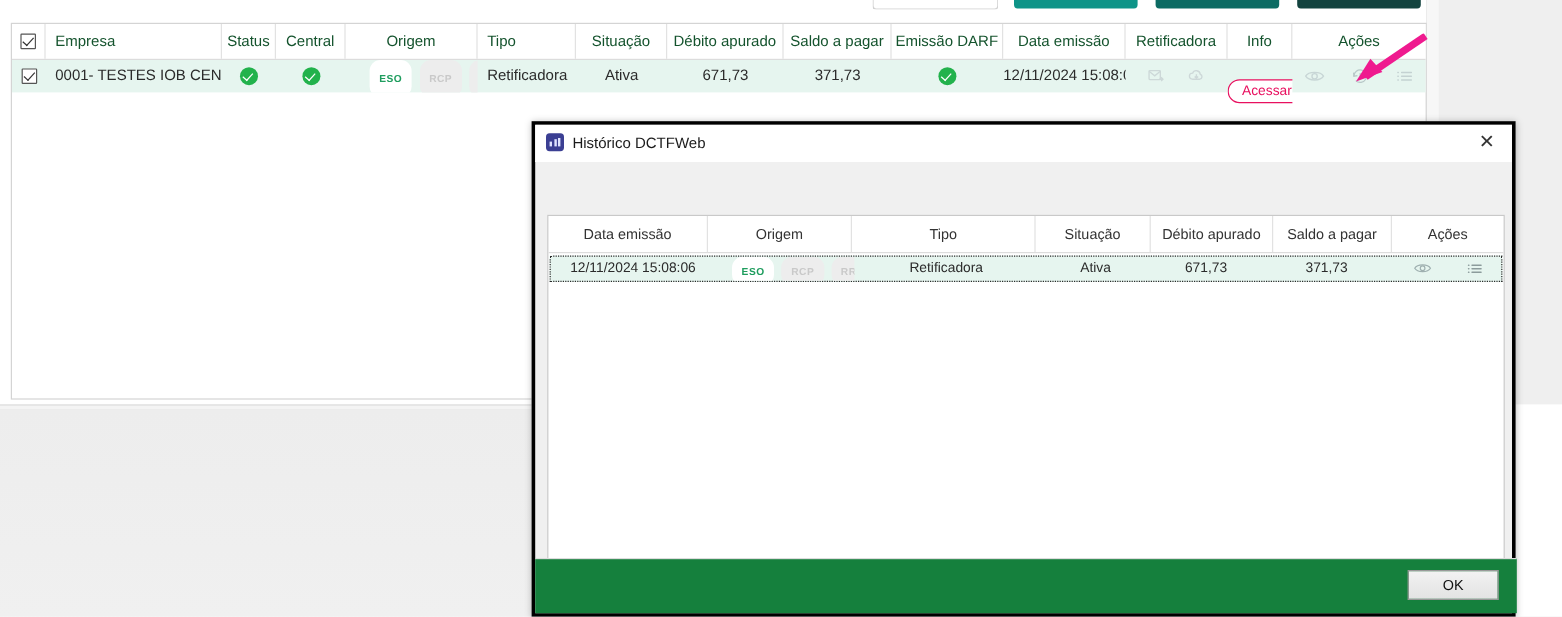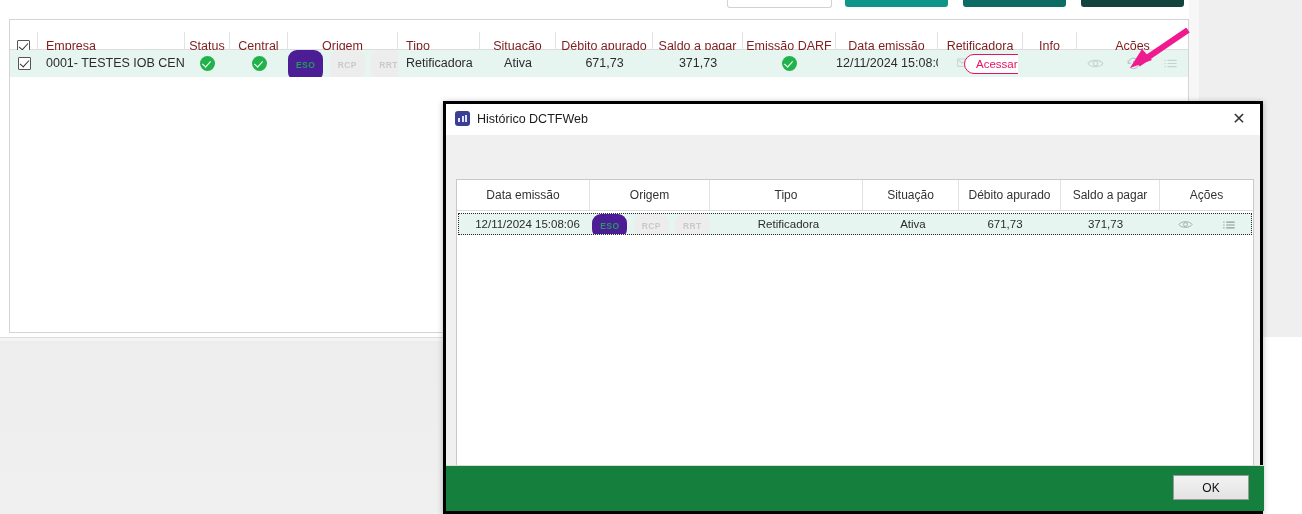--- a/index.html
+++ b/index.html
@@ -19,22 +19,22 @@
   .tb-btn{position:absolute;top:0;height:7px;border-radius:0 0 3px 3px;}
 
   
   #grid-panel{
     position:absolute;left:9px;top:19px;width:1180px;height:314px;
     background:#ffffff;border:1px solid #d4d4d4;box-sizing:border-box;
   }
   #grid-header{position:relative;height:29px;border-bottom:1px solid #dcdcdc;background:#fff;}
   #grid-row{position:relative;height:27px;background:#e6f5ef;}
   .hcell{
-    position:absolute;top:12px;height:29px;line-height:29px;
-    font-size:12.5px;color:#7f1d1d;box-sizing:border-box;
+    position:absolute;top:0;height:29px;line-height:29px;
+    font-size:12.5px;color:#14532d;box-sizing:border-box;
     border-right:1px solid #e2e2e2;text-align:center;white-space:nowrap;overflow:hidden;
   }
   .hcell.lft{text-align:left;padding-left:8px;}
   .hcell.nb{border-right:none;}
   .dcell{
     position:absolute;top:0;height:27px;line-height:27px;
     font-size:12.5px;color:#2b2b2b;box-sizing:border-box;
     text-align:center;white-space:nowrap;overflow:hidden;
   }
   .dcell.lft{text-align:left;padding-left:8px;}
@@ -55,21 +55,21 @@
   }
   .okdot:after{
     content:"";position:absolute;left:4px;top:3px;width:4px;height:7px;
     border:solid #fff;border-width:0 1.7px 1.7px 0;transform:rotate(42deg);
   }
 
   .pill{
     display:inline-block;padding:2px 8px;border-radius:9px;
     font-size:8.5px;font-weight:bold;letter-spacing:.4px;vertical-align:middle;
   }
-  .pill.on{background:#4c1d95;color:#1f9d5e;}
+  .pill.on{background:#ffffff;color:#1f9d5e;margin-left:20px;}
   .pill.off{background:#ededed;color:#c9c9c9;}
 
   .acessar{
     display:inline-block;padding:2px 11px;border:1px solid #e8105f;border-radius:11px;
     color:#e8105f;font-size:11.5px;background:#fff;line-height:14px;vertical-align:middle;
   }
   .icobtn{display:inline-block;vertical-align:middle;line-height:0;}
 
   
   #lower-area{position:absolute;left:0;top:340px;width:1189px;height:174px;
@@ -203,21 +203,21 @@
             <path d="M16 16 h5 M18.5 13.5 l2.5 2.5 -2.5 2.5"></path>
           </svg>
         </span>
         <span class="icobtn">
           <svg width="16" height="15" viewBox="0 0 24 24" fill="none" stroke="#cdd8d8" stroke-width="1.8">
             <path d="M6.5 16 a4 4 0 0 1 .4-8 a5.3 5.3 0 0 1 10.2 1.4 a3.4 3.4 0 0 1 -.6 6.6 Z"></path>
             <path d="M12 9.5 v5 M9.7 12.4 L12 14.8 L14.3 12.4"></path>
           </svg>
         </span>
       </div>
-      <div class="dcell" style="left:954px;width:54px;">
+      <div class="dcell" style="left:1013px;width:54px;margin-top:12px;">
         <span class="acessar">Acessar</span>
       </div>
       <div class="dcell" style="left:1067px;width:111px;">
         <span class="icobtn" style="margin-right:19px;">
           <svg width="17" height="13" viewBox="0 0 24 18" fill="none" stroke="#c8d6d6" stroke-width="1.6">
             <path d="M1.5 9 C5 3 19 3 22.5 9 C19 15 5 15 1.5 9 Z"></path>
             <circle cx="12" cy="9" r="3.1"></circle>
           </svg>
         </span>
         <span class="icobtn" style="margin-right:19px;">

